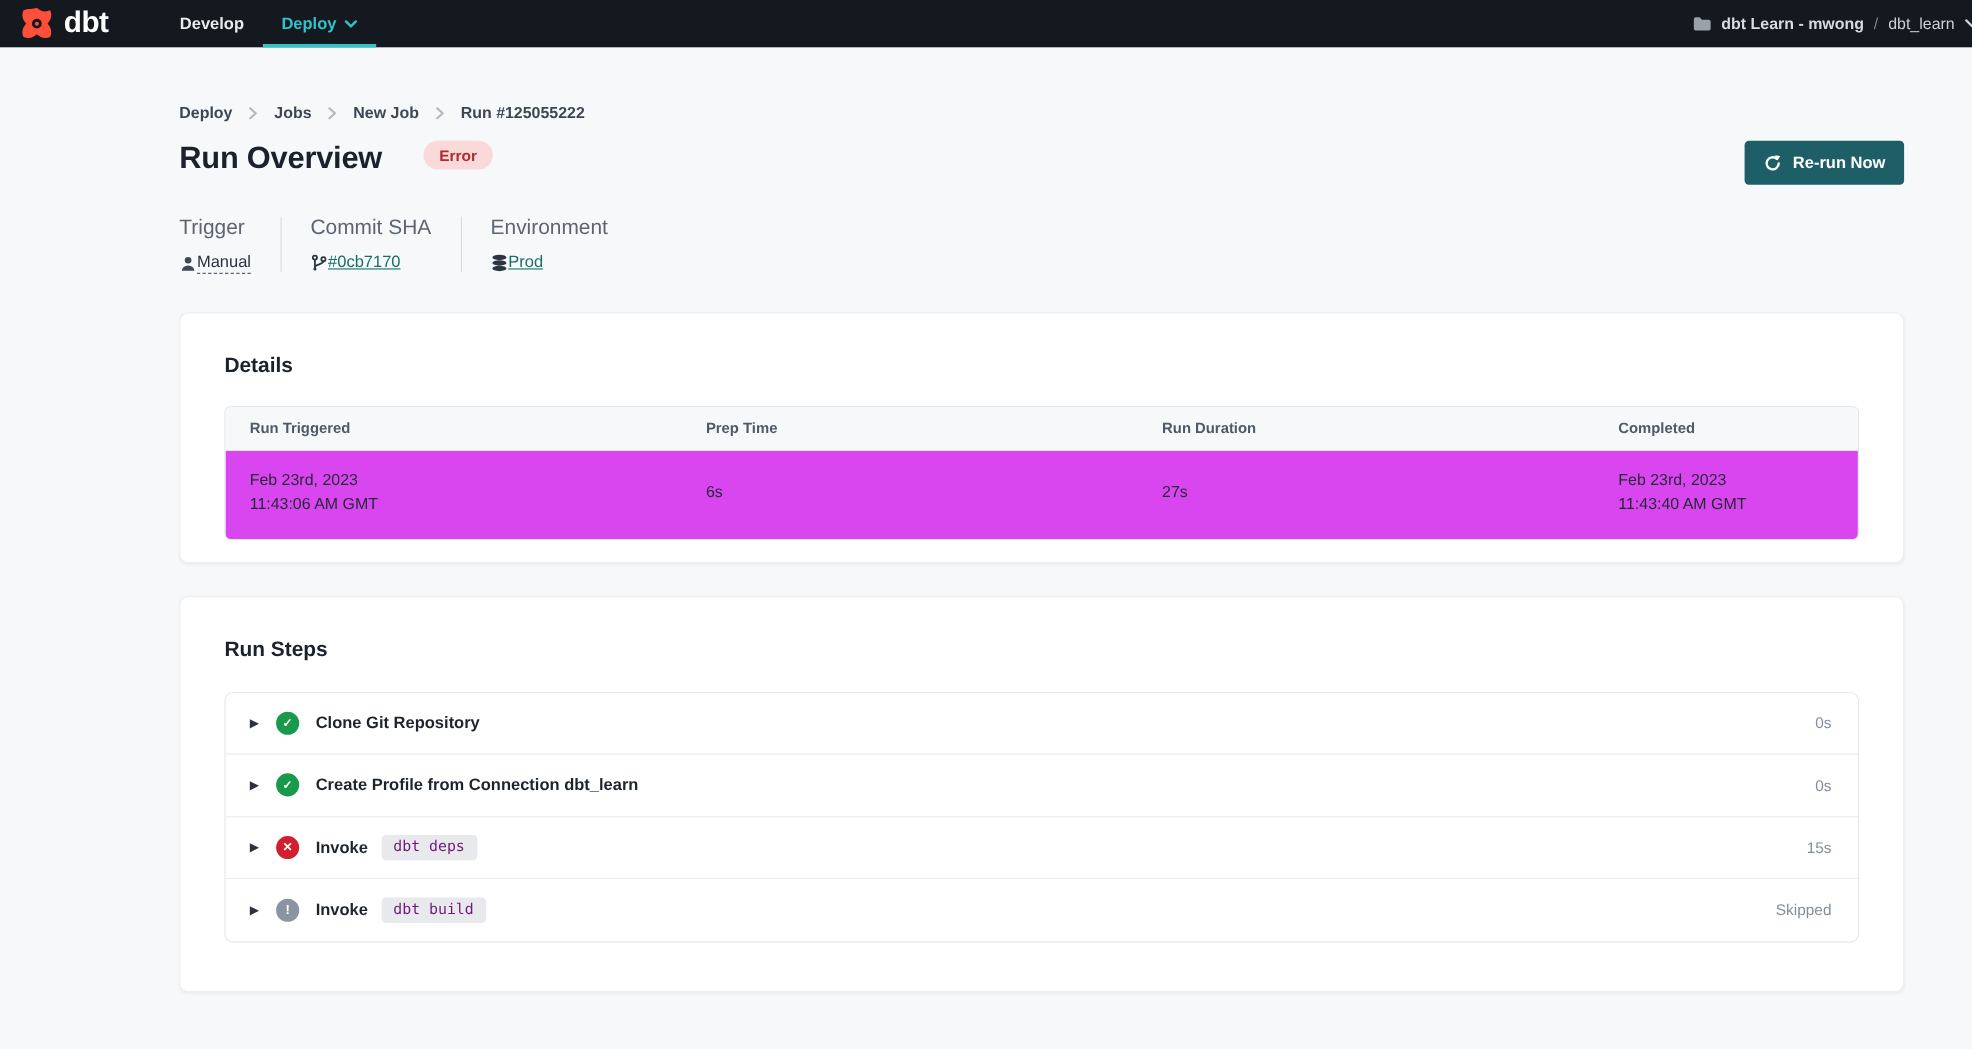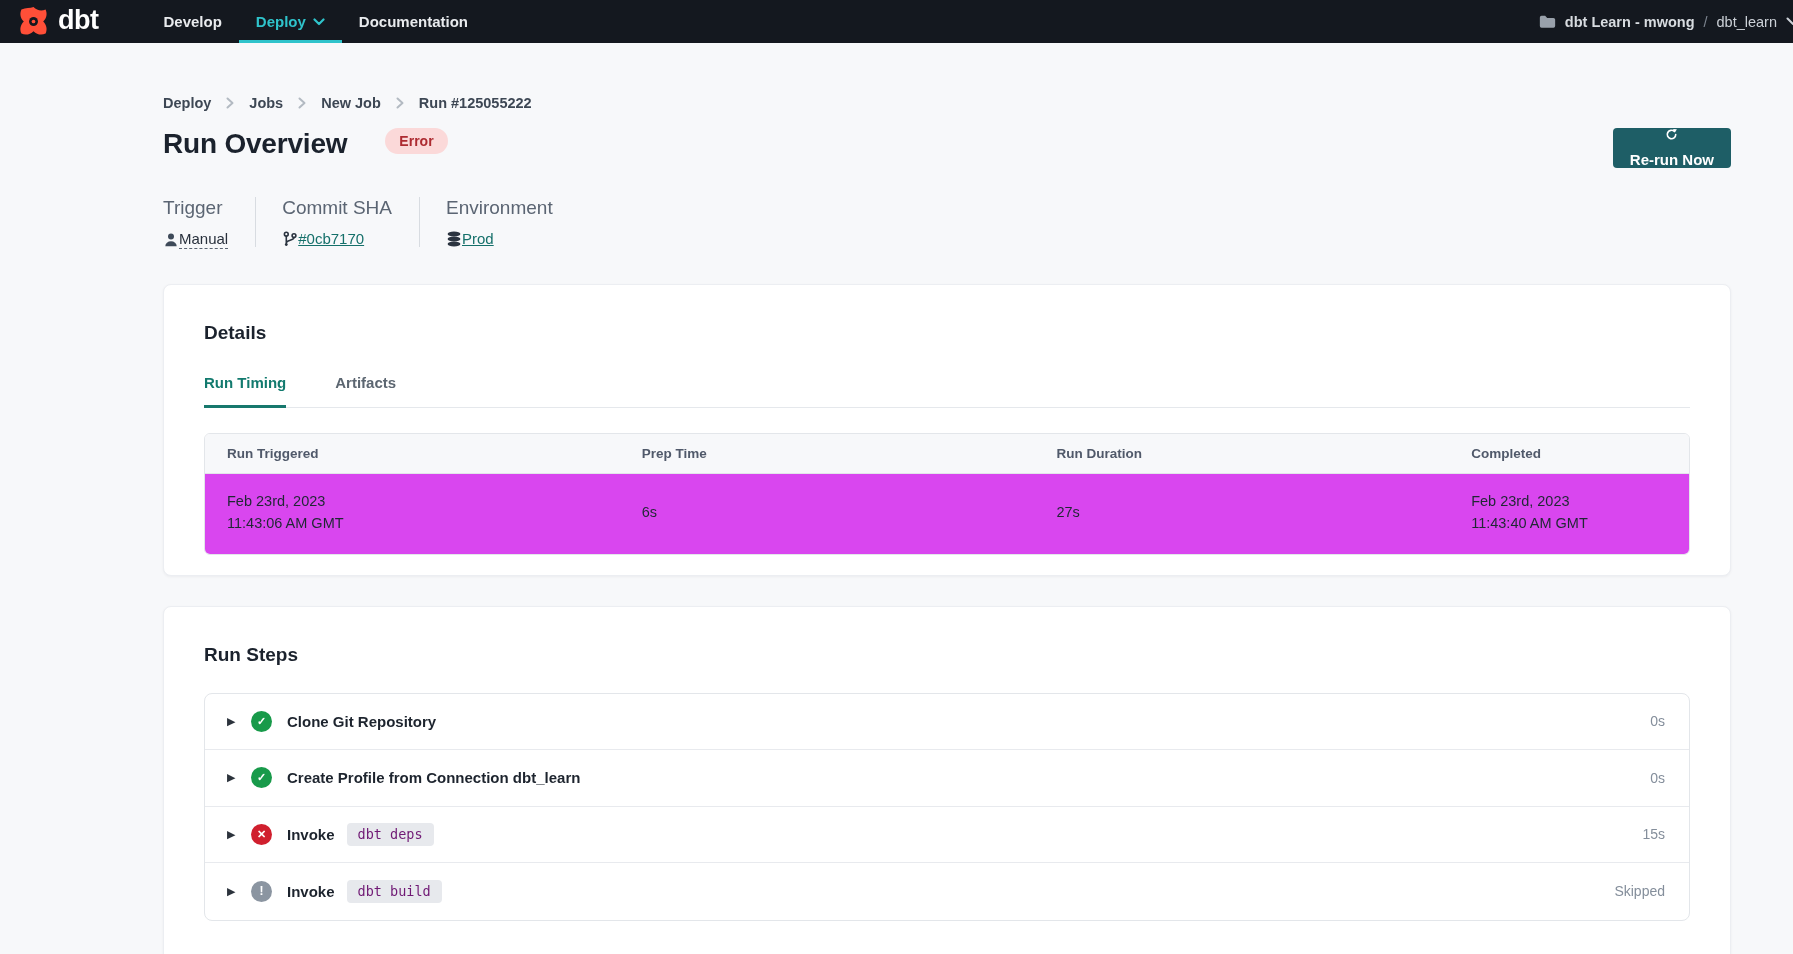--- a/index.html
+++ b/index.html
@@ -41,21 +41,21 @@
 
   .title-row { display:flex; align-items:flex-start; margin-top:17px;gap:16px; }
   .page-title { font-size:28px; font-weight:bold; color:#1b222d; letter-spacing:-0.2px; }
   .badge-error {
     margin-left:22px; background:#fbd9d9; color:#ad2b31; font-size:14px; font-weight:600;
     border-radius:999px; padding:5px 14px;
   }
   .rerun-btn {
     margin-left:auto; background:#1e5e66; color:#fff; border:none; border-radius:4px;
     height:40px; padding:0 17px; font-size:15px; font-weight:600; display:flex;
-    align-items:center; gap:10px; cursor:pointer; font-family:"Liberation Sans",sans-serif;flex-direction:column;
+    align-items:center; gap:10px; cursor:pointer; font-family:"Liberation Sans",sans-serif;
   }
 
   .meta-row { display:flex; align-items:flex-start; margin-top:29px; }
   .meta-group { padding-right:27px; }
   .meta-group + .meta-group { padding-left:26px; border-left:1px solid #d8dce1; }
   .meta-label { font-size:19px; color:#5b6573; margin-bottom:11px; }
   .meta-value { display:flex; align-items:center; font-size:15px; color:#28303c; }
   .dotted { border-bottom:1px dashed #5b6573; padding-bottom:1px; }
   .tlink { color:#15706a; text-decoration:underline; font-size:15px; cursor:pointer; }
 
@@ -123,23 +123,20 @@
 
   <nav class="nav-items">
     <div class="nav-item">
       <span>Develop</span>
     </div>
     <div class="nav-item active">
       <span>Deploy</span>
       <svg class="chev" width="12" height="8" viewBox="0 0 12 8">
         <polyline points="1.5,1.5 6,6 10.5,1.5" fill="none" stroke="#2fc3cb" stroke-width="2.2" stroke-linecap="round" stroke-linejoin="round"></polyline>
       </svg>
-    </div>
-    <div class="nav-item">
-      <span>Documentation</span>
     </div>
   </nav>
 
   <div class="nav-right">
     <svg width="17" height="15" viewBox="0 0 16 14">
       <path fill="#99a1ab" d="M0.8 3.2 a1.6 1.6 0 0 1 1.6 -1.6 h3.4 l1.9 2 h5.9 a1.6 1.6 0 0 1 1.6 1.6 v6 a1.6 1.6 0 0 1 -1.6 1.6 h-11.2 a1.6 1.6 0 0 1 -1.6 -1.6 z"></path>
     </svg>
     <span class="acct">dbt Learn - mwong</span>
     <span class="sep">/</span>
     <span class="proj">dbt_learn</span>
@@ -218,24 +215,20 @@
           <ellipse cx="8" cy="13" rx="6.4" ry="2.5" fill="#2b3440"></ellipse>
         </svg>
         <a class="tlink">Prod</a>
       </div>
     </div>
   </div>
 
   <section class="card">
     <h2 class="card-title">Details</h2>
 
-    <div class="tabs">
-      <div class="tab active">Run Timing</div>
-      <div class="tab">Artifacts</div>
-    </div>
 
     <div class="timing-table">
       <div class="tt-head">
         <div>Run Triggered</div>
         <div>Prep Time</div>
         <div>Run Duration</div>
         <div>Completed</div>
       </div>
       <div class="tt-body">
         <div class="tt-cell">

